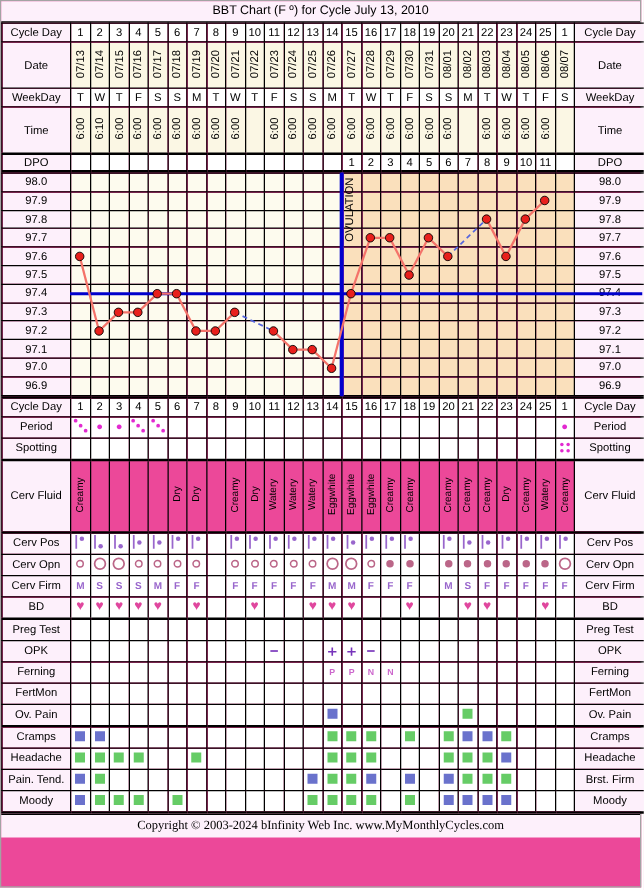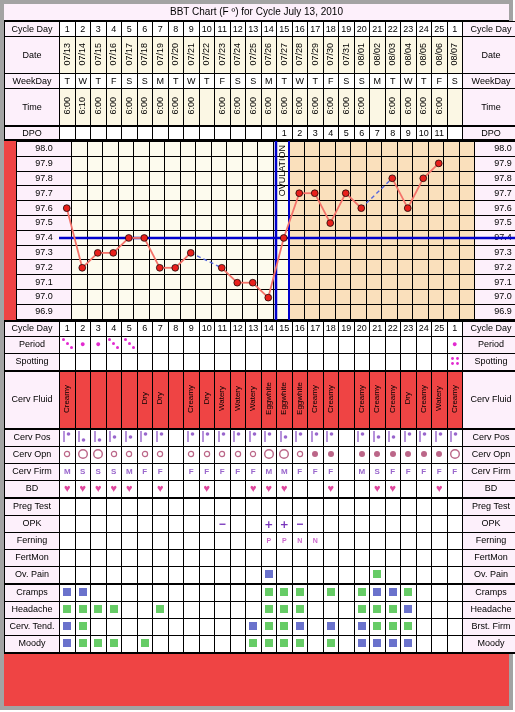--- a/index.html
+++ b/index.html
@@ -9,23 +9,23 @@
   body {
     width: 515px; height: 712px;
     font-family: "Liberation Sans", sans-serif;
     font-size: 9px;
     color: #000;
     overflow: hidden;
   }
   #chart-frame {
     position: relative;
     width: 513px; height: 710px;
-    border: 4px solid #a3a3a3;
+    border: 1px solid #a3a3a3;
     box-sizing: border-box;
-    background: #ef4444;
+    background: #ec4899;
   }
   
   table.grid {
     border-collapse: collapse;
     table-layout: fixed;
     width: 513px;
   }
   table.grid td, table.grid th {
     border: 1px solid #000;
     padding: 0;
@@ -86,21 +86,20 @@
     color: #000;
   }
 
   
   tr.thick-top td { border-top: 2px solid #000; }
   tr.thick-bot td { border-bottom: 2px solid #000; }
 
   
   #temp-wrap {
     position: relative;
-    padding-left: 12px;
   }
   td.tempval {
     background: #fdf0fb;
     font-weight: bold;
     font-size: 9.5px;
     height: 13.8px;
   }
   td.plotcell {
     background: #fdfbee;
     border: 1px solid #cccccc;
@@ -1389,21 +1388,21 @@
           <td class="rowcell"><span class="sq g"></span></td>
           <td class="rowcell"><span class="sq g"></span></td>
           <td class="rowcell"><span class="sq g"></span></td>
           <td class="rowcell"><span class="sq b"></span></td>
           <td class="rowcell"></td>
           <td class="rowcell"></td>
           <td class="rowcell"></td>
           <td class="sidelabel">Headache</td>
         </tr>
         <tr>
-          <td class="sidelabel">Cerv. Tend.</td>
+          <td class="sidelabel">Pain. Tend.</td>
           <td class="rowcell"><span class="sq b"></span></td>
           <td class="rowcell"><span class="sq g"></span></td>
           <td class="rowcell"></td>
           <td class="rowcell"></td>
           <td class="rowcell"></td>
           <td class="rowcell"></td>
           <td class="rowcell"></td>
           <td class="rowcell"></td>
           <td class="rowcell"></td>
           <td class="rowcell"></td>
@@ -1451,13 +1450,14 @@
           <td class="rowcell"><span class="sq b"></span></td>
           <td class="rowcell"><span class="sq b"></span></td>
           <td class="rowcell"></td>
           <td class="rowcell"></td>
           <td class="rowcell"></td>
           <td class="sidelabel">Moody</td>
         </tr>
       </tbody>
   </table>
 
+  <div id="footer-bar">Copyright © 2003-2024 bInfinity Web Inc.    www.MyMonthlyCycles.com</div>
 </div>
 
 </body></html>

